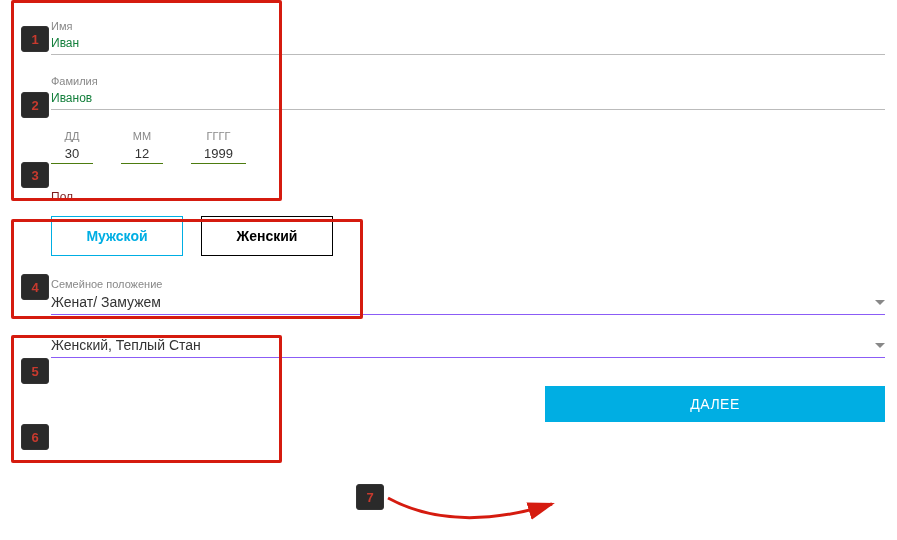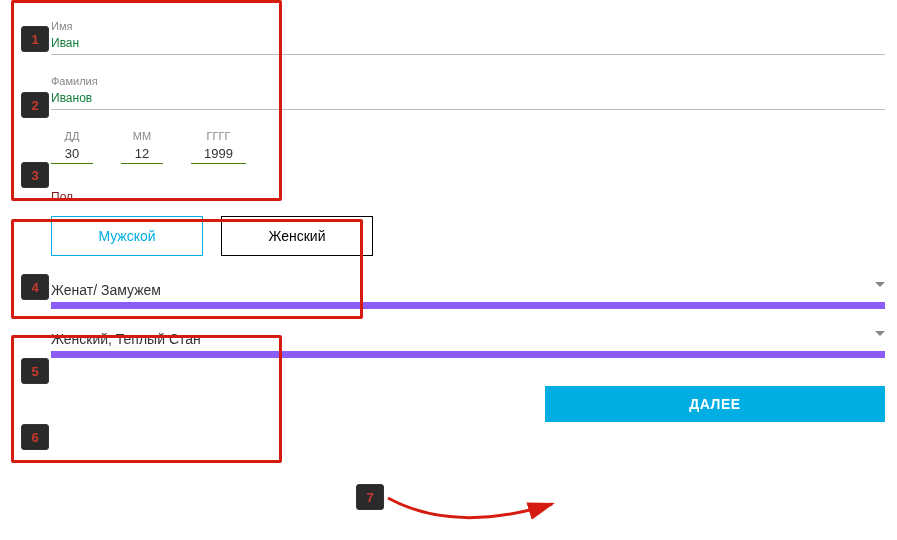--- a/index.html
+++ b/index.html
@@ -43,66 +43,67 @@
     font-size: 13px;
     padding: 2px 0;
     outline: none;
     color: #333;
   }
   .date-input.year { width: 55px; }
   .gender-block { margin-top: 26px; margin-bottom: 22px; }
   .gender-title { font-size: 12px; color: #7f1d1d; margin-bottom: 12px; }
   .gender-opts { display: flex; gap: 18px; }
   .gender-btn {
-    width: 152px;
+    width: 132px;
     height: 40px;
     display: flex;
     align-items: center;
     justify-content: center;
     font-size: 14px;
-    font-weight: 400;
+    font-weight: 700;
     cursor: pointer;
     background: #fff;
   }
   .gender-btn.selected {
     border: 1px solid #00aee3;
     color: #00aee3;
   }
   .gender-btn.unselected {
     border: 1px solid #000;
     color: #000;
   }
   .select-block { margin-bottom: 18px; position: relative; }
   .select-label { font-size: 11px; color: #888; }
   .select-line {
-    border-bottom: 7px solid #8b5cf6;
+    border-bottom: 1px solid #8b5cf6;
     padding: 4px 0 4px 0;
     font-size: 14px;
     color: #333;
     display: flex;
     justify-content: space-between;
+    align-items: center;
     cursor: pointer;
   }
   .caret {
     width: 0; height: 0;
     border-left: 5px solid transparent;
     border-right: 5px solid transparent;
     border-top: 5px solid #888;
   }
   .submit-row {
     display: flex;
     justify-content: flex-end;
     margin-top: 28px;
   }
   .submit-btn {
     background: #00aee3;
     color: #fff;
     border: none;
     font-size: 14px;
-    font-weight: 700;
+    font-weight: 400;
     letter-spacing: 0.5px;
     height: 36px;
     width: 340px;
     cursor: pointer;
   }
 
   
   .badge {
     position: absolute;
     width: 28px;
@@ -162,20 +163,21 @@
 
   <div class="gender-block">
     <div class="gender-title">Пол</div>
     <div class="gender-opts">
       <div class="gender-btn selected">Мужской</div>
       <div class="gender-btn unselected">Женский</div>
     </div>
   </div>
 
   <div class="select-block">
+    <div class="select-label">Семейное положение</div>
     <div class="select-line">
       <span>Женат/ Замужем</span>
       <span class="caret"></span>
     </div>
   </div>
 
   <div class="select-block">
     <div class="select-line">
       <span>Женский, Теплый Стан</span>
       <span class="caret"></span>

